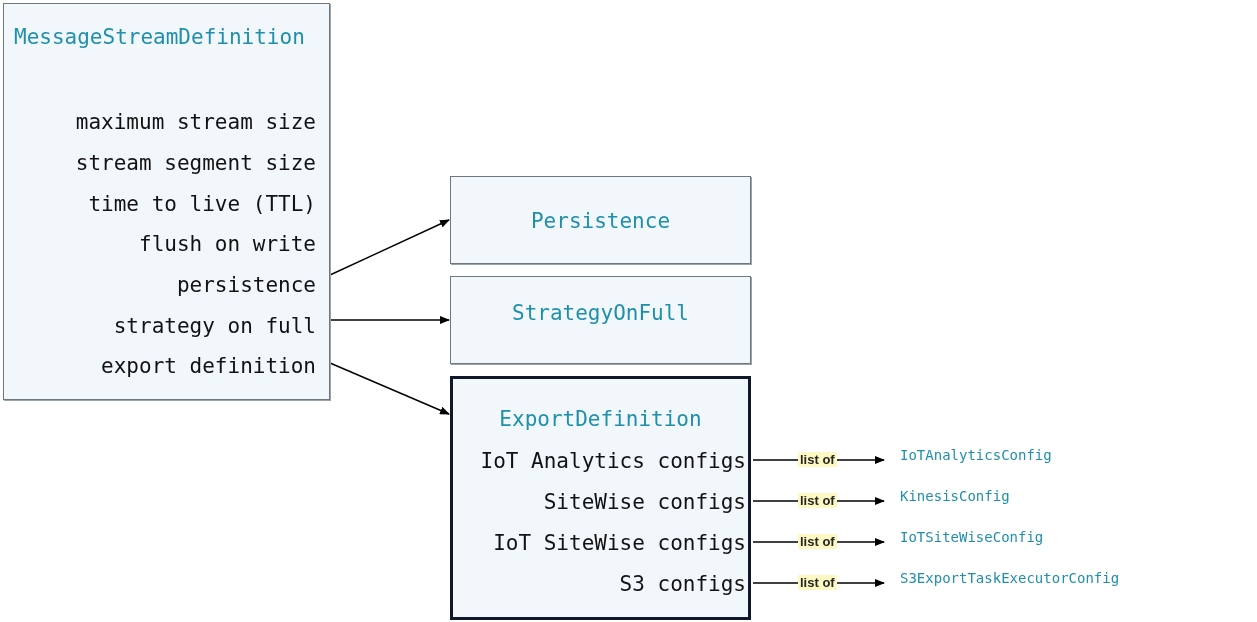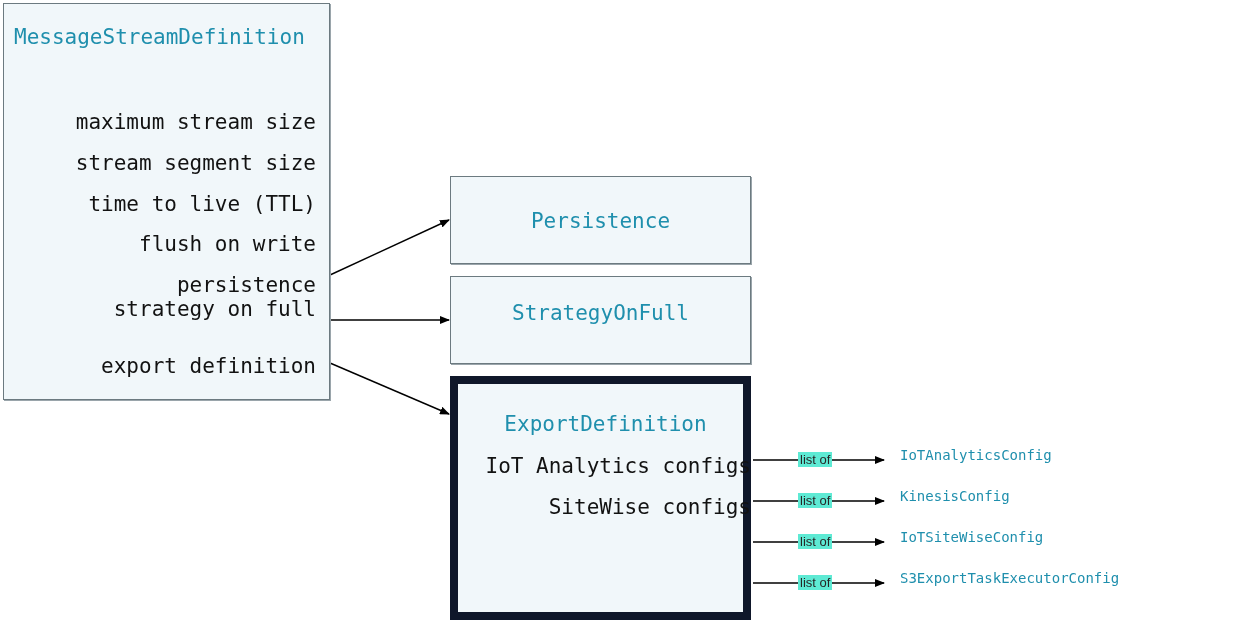--- a/index.html
+++ b/index.html
@@ -27,21 +27,21 @@
     pointer-events: none;
   }
   .node-box {
     position: absolute;
     box-sizing: border-box;
     background: #f1f7fa;
     border: 1px solid #6c7a80;
     box-shadow: 1px 1px 0 0 #9aa5ab;
   }
   .node-box.thick {
-    border: 8px solid #0f172a;
+    border: 3px solid #0f172a;
     box-shadow: none;
   }
   .node-title {
     color: #1f8fad;
     font-family: "DejaVu Sans Mono", monospace;
     font-size: 21px;
     text-align: center;
     white-space: nowrap;
   }
   .attr-line {
@@ -59,23 +59,24 @@
     color: #1f8fad;
     font-family: "DejaVu Sans Mono", monospace;
     font-size: 14px;
     white-space: nowrap;
   }
   .edge-label {
     position: absolute;
     color: #262626;
     font-family: "Liberation Sans", sans-serif;
     font-size: 13px;
-    background: #5eead4;
+    background: #fef9c3;
     padding: 0 2px;
     white-space: nowrap;
+    font-weight: bold;
   }
   
   #box-msd {
     left: 3px;
     top: 3px;
     width: 327px;
     height: 397px;
   }
   #box-msd .node-title {
     position: absolute;
@@ -158,36 +159,38 @@
     <line x1="753" y1="583" x2="884" y2="583" stroke="#000000" stroke-width="1.4" marker-end="url(#arrowhead)"></line>
   </svg>
 
   <div class="node-box" id="box-msd">
     <div class="node-title">MessageStreamDefinition</div>
     <div class="attr-line" style="top:106px;">maximum stream size</div>
     <div class="attr-line" style="top:147px;">stream segment size</div>
     <div class="attr-line" style="top:188px;">time to live (TTL)</div>
     <div class="attr-line" style="top:228px;">flush on write</div>
     <div class="attr-line" style="top:269px;">persistence</div>
-    <div class="attr-line" style="top:293px;">strategy on full</div>
+    <div class="attr-line" style="top:310px;">strategy on full</div>
     <div class="attr-line bold" style="top:350px;">export definition</div>
   </div>
 
   <div class="node-box" id="box-persistence">
     <div class="node-title">Persistence</div>
   </div>
 
   <div class="node-box" id="box-strategy">
     <div class="node-title">StrategyOnFull</div>
   </div>
 
   <div class="node-box thick" id="box-export">
     <div class="node-title">ExportDefinition</div>
     <div class="attr-line" style="top:70px;">IoT Analytics configs</div>
     <div class="attr-line" style="top:111px;">SiteWise configs</div>
+    <div class="attr-line" style="top:152px;">IoT SiteWise configs</div>
+    <div class="attr-line" style="top:193px;">S3 configs</div>
   </div>
 
   <div class="edge-label" style="left:798px; top:452px;">list of</div>
   <div class="edge-label" style="left:798px; top:493px;">list of</div>
   <div class="edge-label" style="left:798px; top:534px;">list of</div>
   <div class="edge-label" style="left:798px; top:575px;">list of</div>
 
   <div class="ext-label" style="left:900px; top:447px;">IoTAnalyticsConfig</div>
   <div class="ext-label" style="left:900px; top:488px;">KinesisConfig</div>
   <div class="ext-label" style="left:900px; top:529px;">IoTSiteWiseConfig</div>

